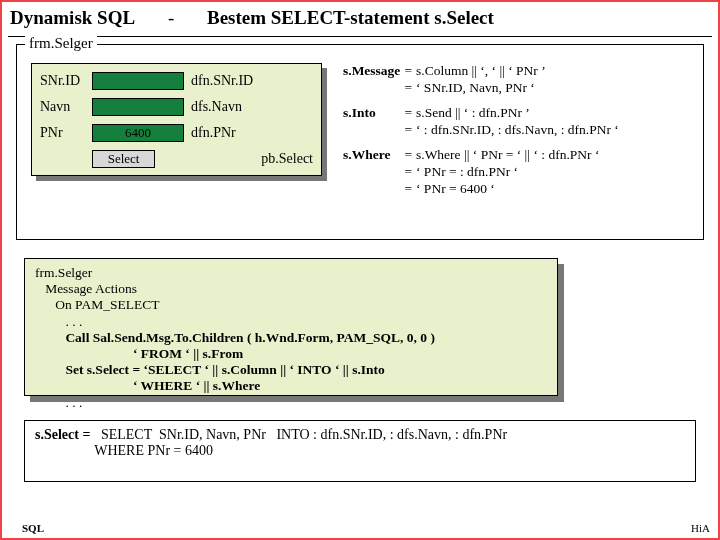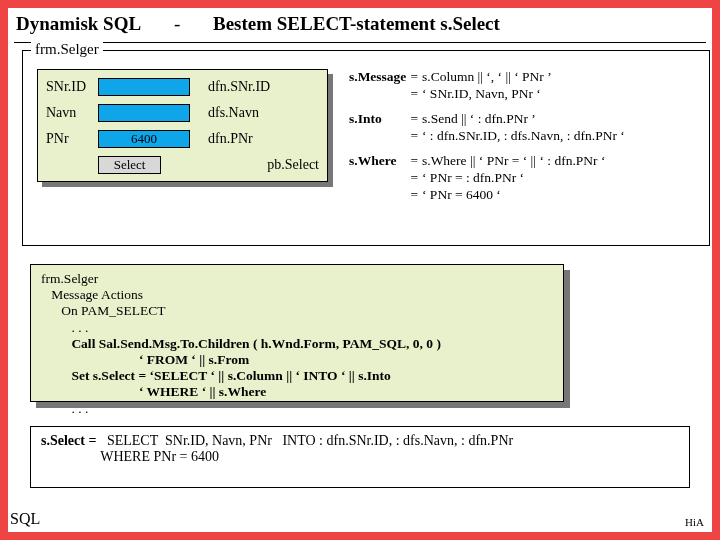--- a/index.html
+++ b/index.html
@@ -5,21 +5,21 @@
   * { box-sizing: border-box; }
   html, body { margin: 0; padding: 0; }
   body {
     width: 720px; height: 540px;
     font-family: "Times New Roman", Times, serif;
     background: #fff;
     position: relative;
   }
   .slide {
     width: 720px; height: 540px;
-    border: 8px solid #ef4444;
+    border: 2px solid #ef4444;
     position: relative;
     background: #fff;
   }
   .title { position: absolute; top: 5px; left: 8px; right: 8px; font-size: 19px; }
   .title b { font-weight: bold; }
   .title .t1 { display: inline-block; }
   .title .dash { display: inline-block; margin: 0 28px 0 28px; }
   .title .t2 { display: inline-block; }
 
   .hr { position: absolute; top: 34px; left: 6px; right: 6px; border-top: 1.5px solid #000; }
@@ -33,21 +33,21 @@
     position: absolute; top: -10px; left: 8px; background: #fff; padding: 0 4px;
     font-size: 15px;
   }
   .form-box {
     position: absolute; top: 18px; left: 14px; width: 296px; height: 118px;
   }
   .shadow1 { position:absolute; inset:0; background:#777; top:5px; left:5px; }
   .face1 { position:absolute; inset:0; right:5px; bottom:5px; background:#e8f0cc; border:1.5px solid #000; padding:6px 8px 8px 8px; }
   .row { display:flex; align-items:center; height:22px; margin-bottom:4px; font-size:14px; }
   .lab { width:52px; }
-  .inp { width:92px; height:18px; border:1.5px solid #000; background:#0ea5e9; margin-right:18px; font-size:13px; text-align:center; line-height:16px; }
+  .inp { width:92px; height:18px; border:1.5px solid #000; background:#15803d; margin-right:7px; font-size:13px; text-align:center; line-height:16px; }
   .dfn { font-size:14px; }
   .btnSel {
     width:70px; height:18px; border:1.5px solid #000; background:#d8d8d8;
     font-size:13px; text-align:center; line-height:15px; margin-left:52px; display:inline-block;
   }
   .pbrow { display:flex; align-items:center; height:22px; font-size:14px;gap:45px; }
   .pbsp { display:inline-block; width:18px; }
 
   .expr-box {
     position: absolute; top: 18px; left: 326px; width: 350px; height: 155px;
@@ -63,21 +63,21 @@
   .code-box { position:absolute; top:256px; left:22px; width:540px; height:144px; }
   .shadow2 { position:absolute; inset:0; background:#777; top:6px; left:6px; }
   .face2 { position:absolute; inset:0; right:6px; bottom:6px; background:#e8f0cc; border:1.5px solid #000; padding:6px 10px; font-size:13.5px; line-height:1.2; }
   .face2 .line { white-space: pre; }
   .bold { font-weight: bold; }
 
   
   .res-box { position:absolute; top:418px; left:22px; right:22px; height:62px; border:1.5px solid #000; padding:6px 10px; font-size:14px; }
   .res-box .line { white-space: pre; }
 
-  .footL { position:absolute; bottom:4px; left:2px; font-size:16px; }
+  .footL { position:absolute; bottom:4px; left:20px; font-size:11px;font-weight:bold; }
   .footR { position:absolute; bottom:4px; right:8px; font-size:11px; }
 </style>
 </head>
 <body>
 <div class="slide">
 
   <div class="title">
     <b class="t1">Dynamisk SQL</b>
     <span class="dash">-</span>
     <b class="t2">Bestem SELECT-statement s.Select</b>

